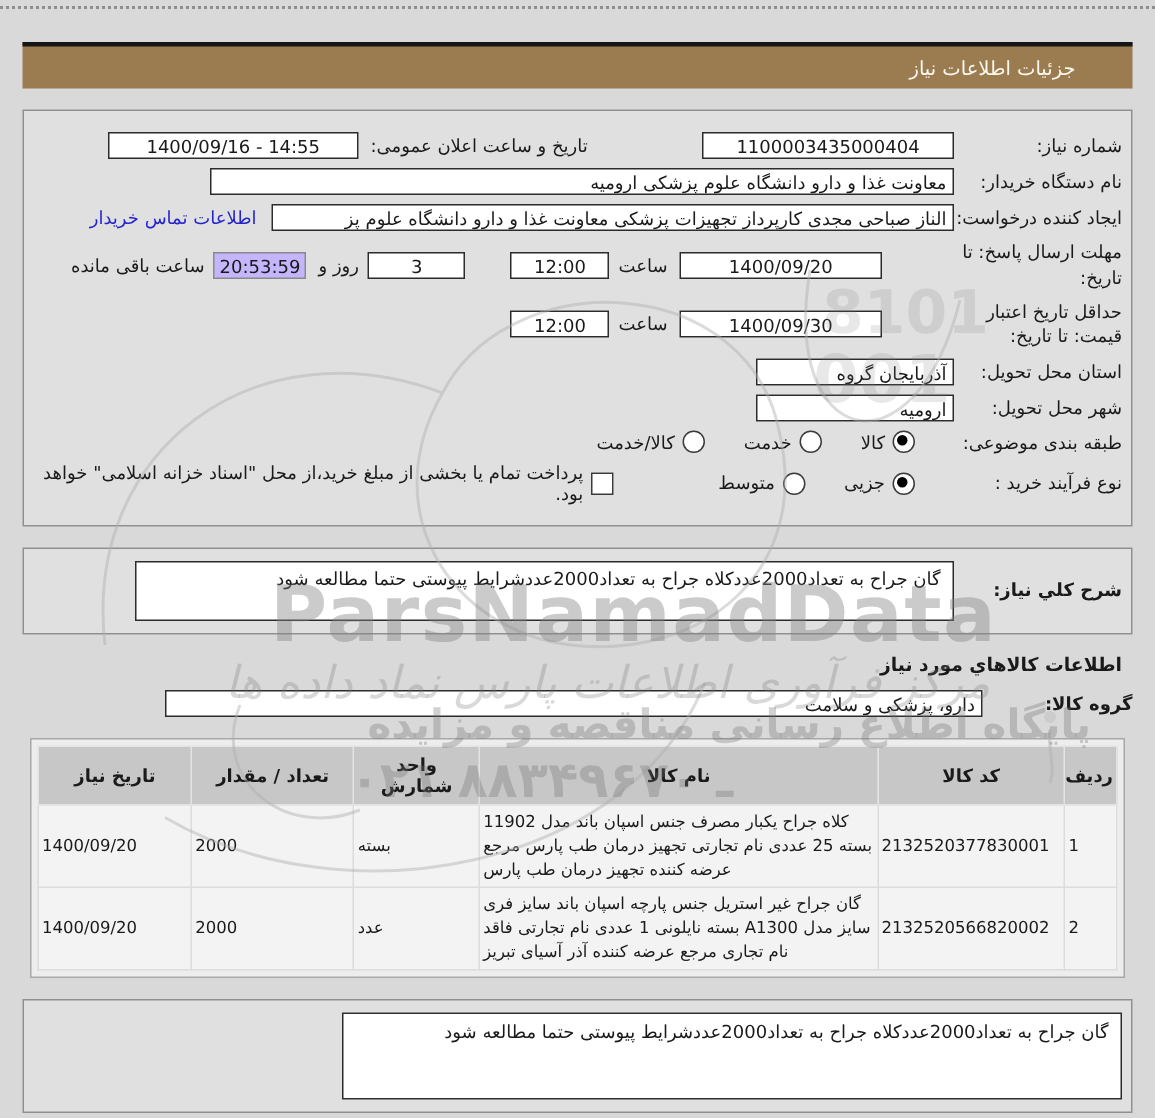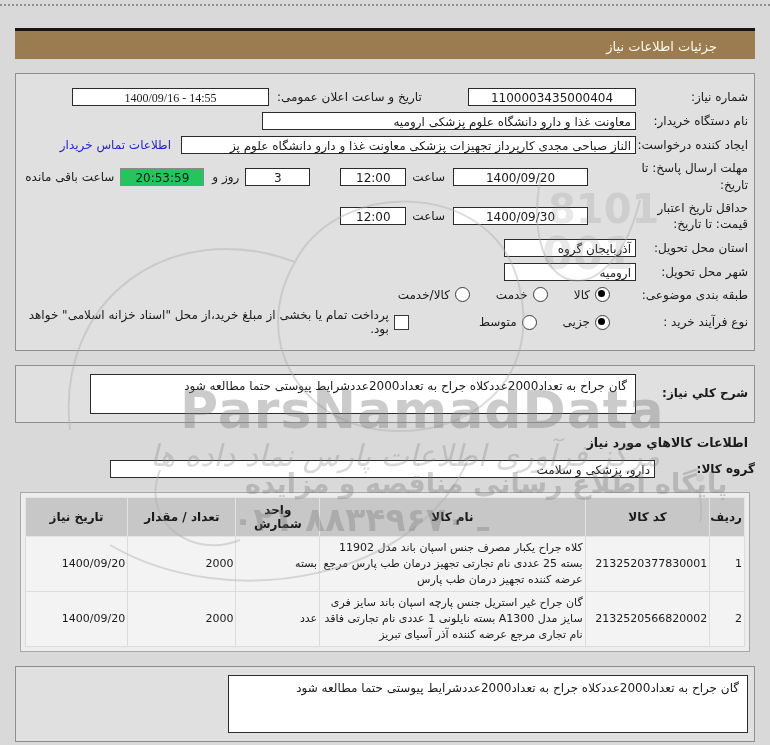--- a/index.html
+++ b/index.html
@@ -22,28 +22,28 @@
   .lbl{width:112px;flex:0 0 112px;font-size:12px;}
   .lbl.auto{width:auto;flex:0 0 auto;}
   .lbl2{line-height:1.4;padding-left:48px;}
   .inp{
     background:#fff;border:1px solid #2b2b2b;height:18px;line-height:18px;
     padding:0 4px;box-sizing:border-box;white-space:nowrap;overflow:hidden;
     font-size:12px;
   }
   .c{text-align:center;}
   .r{text-align:right;}
-  .w152{width:168px;} .w167{width:197px;font-family:Liberation Serif, serif;} .w450{width:374px;} .w455{width:455px;}
+  .w152{width:168px;} .w167{width:167px;} .w450{width:496px;} .w455{width:455px;}
   .w135{width:135px;} .w66{width:66px;} .w65{width:65px;} .w132{width:132px;}
   .sp{flex:1;}
   .g8{margin-right:8px;} .g6{margin-right:6px;} .g30{margin-right:30px;}
   .ml56{margin-left:50px;}
   .link{color:#2424cc;margin-right:10px;cursor:pointer;white-space:nowrap;}
-  .count{background:#22c55e;border:1px solid #8a8a8a;height:18px;line-height:18px;
-    width:84px;text-align:center;box-sizing:border-box;}
+  .count{background:#c4b5fd;border:1px solid #8a8a8a;height:18px;line-height:18px;
+    width:62px;text-align:center;box-sizing:border-box;}
   .radio{width:13px;height:13px;border:1px solid #3a3a3a;border-radius:50%;
     background:#fff;display:inline-block;flex:0 0 13px;}
   .radio.checked{position:relative;}
   .radio.checked::after{content:"";position:absolute;left:2px;top:2px;width:7px;height:7px;
     background:#000;border-radius:50%;}
   .radio.checked{position:relative;}
   .chk{width:13px;height:13px;border:1px solid #3a3a3a;background:#fff;display:inline-block;flex:0 0 13px;}
   .opt{display:flex;align-items:center;gap:5px;margin-right:26px;}
   .bold{font-weight:bold;}
   .descrow{display:flex;align-items:flex-start;}
@@ -52,21 +52,21 @@
   .notesbox{width:520px;height:58px;background:#fff;border:1px solid #2b2b2b;
     padding:3px 8px;box-sizing:border-box;text-align:right;overflow:hidden;line-height:1.5;}
   .sectitle{margin:12px 22px 0 0;font-weight:bold;font-size:12.5px;position:relative;z-index:2;}
   .grouprow{display:flex;align-items:center;margin:10px 15px 0 15px;position:relative;z-index:2;}
   .grouprow .lbl{width:100px;flex:0 0 100px;font-weight:bold;}
   .groupinp{flex:1;margin-left:95px;}
   .tablewrap{margin:14px 20px 0 20px;border:1px solid #a8a8a8;background:#ededed;
     padding:4px;position:relative;z-index:2;}
   table{border-collapse:collapse;width:100%;table-layout:fixed;}
   th{background:#c7c7c7;border:1px solid #e3e3e3;font-size:12px;padding:5px 2px;font-weight:bold;}
-  td{background:#f3f3f3;border:1px solid #dcdcdc;font-size:11px;text-align:right;
+  td{background:#f3f3f3;border:1px solid #dcdcdc;font-size:11px;text-align:left;
     padding:3px 2px;vertical-align:middle;line-height:1.45;margin-top:31px;}
   .col-row{width:34px;} .col-code{width:122px;} .col-name{width:260px;}
   .col-unit{width:82px;} .col-qty{width:106px;} .col-date{width:100px;}
   
   .wm{position:absolute;pointer-events:none;z-index:6;white-space:nowrap;}
   .wm-brand{left:180px;top:380px;font-size:52px;font-weight:bold;color:rgba(130,130,130,.42);
     letter-spacing:1px;direction:ltr;}
   .wm-script{left:150px;top:438px;font-size:30px;font-style:italic;color:rgba(120,120,120,.28);}
   .wm-slogan{left:245px;top:468px;font-size:27px;font-weight:bold;color:rgba(115,115,115,.33);}
   .wm-phone{left:233px;top:500px;font-size:33px;font-weight:bold;color:rgba(115,115,115,.33);

